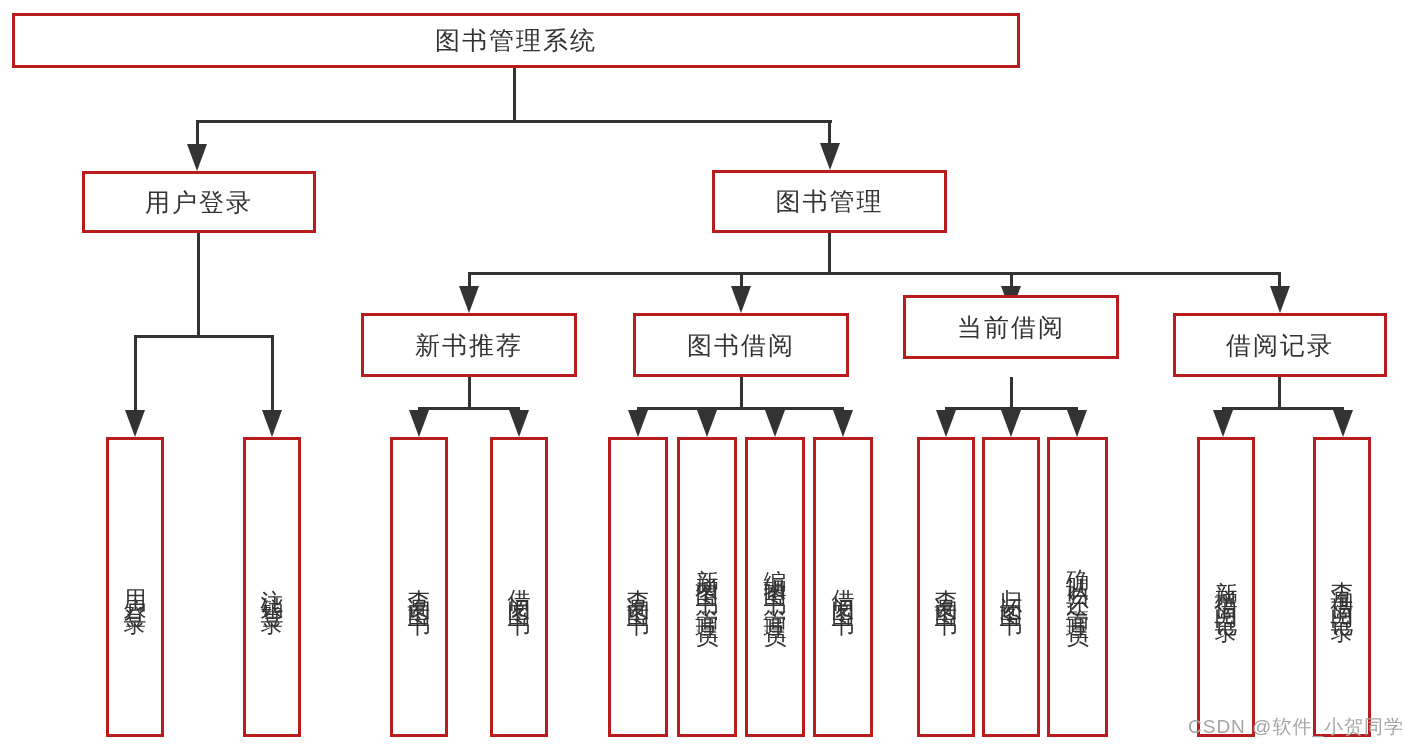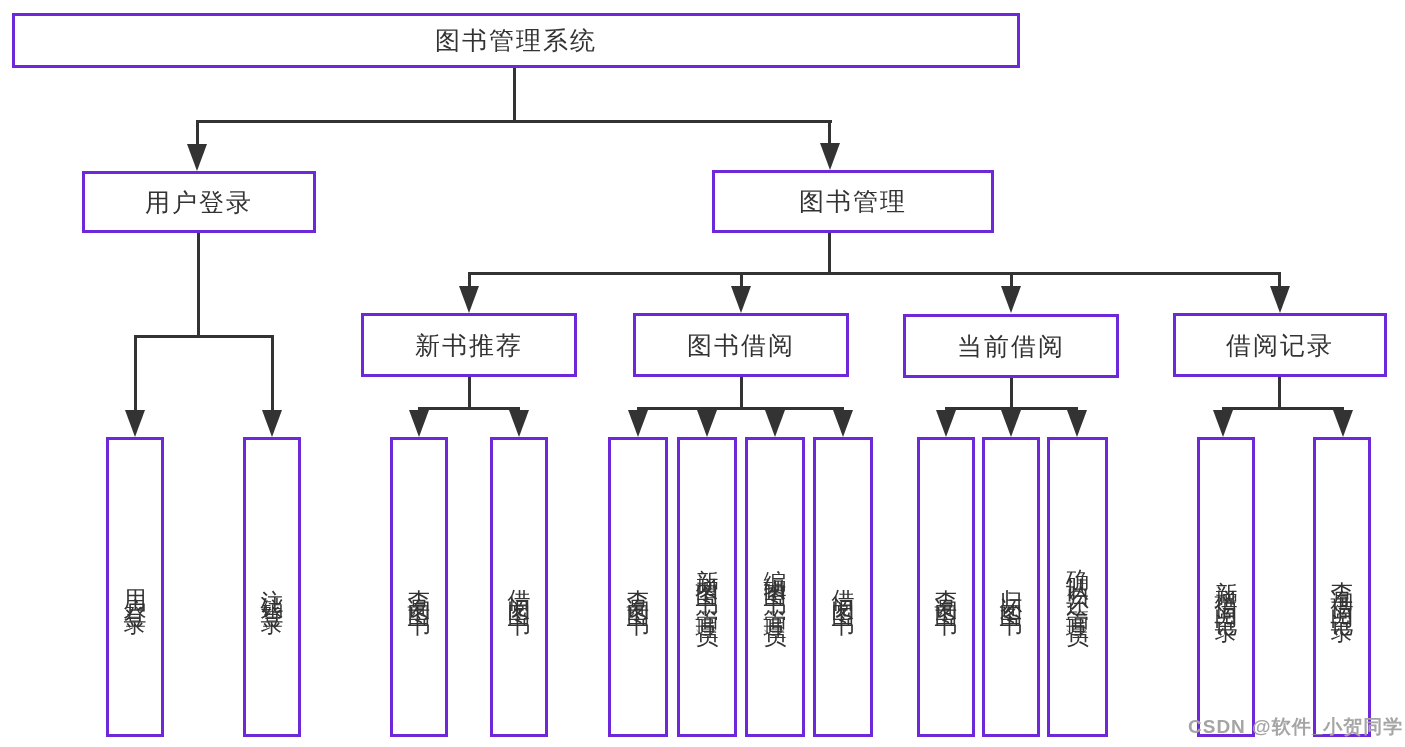--- a/index.html
+++ b/index.html
@@ -8,21 +8,21 @@
     width: 1405px;
     height: 747px;
     background: #ffffff;
     font-family: "Liberation Sans", sans-serif;
     overflow: hidden;
   }
   .node {
     position: absolute;
     box-sizing: border-box;
     background: #ffffff;
-    border: 3px solid #6d28d9;
+    border: 3px solid #b91c1c;
     color: #333333;
     display: flex;
     align-items: center;
     justify-content: center;
     z-index: 2;
   }
   .node.horizontal {
     font-size: 25px;
     letter-spacing: 2px;
     white-space: nowrap;
@@ -51,34 +51,33 @@
   }
   .watermark {
     position: absolute;
     left: 1188px;
     top: 714px;
     font-size: 19px;
     color: #a5a5a5;
     letter-spacing: 1px;
     white-space: nowrap;
     z-index: 3;
-    font-weight: bold;
   }
 </style>
 </head>
 <body>
 
 <div id="canvas">
   <span class="watermark">CSDN @软件_小贺同学</span>
 <div class="node horizontal" style="left: 12px; top: 13px; width: 1008px; height: 55px;">图书管理系统</div>
     <div class="node horizontal" style="left: 82px; top: 171px; width: 234px; height: 62px;">用户登录</div>
-    <div class="node horizontal" style="left: 712px; top: 170px; width: 282px; height: 63px; text-align: center;">图书管理</div>
+    <div class="node horizontal" style="left: 712px; top: 170px; width: 235px; height: 63px; text-align: center;">图书管理</div>
     <div class="node horizontal" style="left: 633px; top: 313px; width: 216px; height: 64px;">图书借阅</div>
     <div class="node horizontal" style="left: 361px; top: 313px; width: 216px; height: 64px;">新书推荐</div>
-    <div class="node horizontal" style="left: 903px; top: 314px; width: 216px; height: 64px;">当前借阅</div>
+    <div class="node horizontal" style="left: 903px; top: 295px; width: 216px; height: 64px;">当前借阅</div>
     <div class="node horizontal" style="left: 1173px; top: 313px; width: 214px; height: 64px;">借阅记录</div>
     <div class="node vertical" style="left: 106px; top: 437px; width: 58px; height: 300px;">用户登录</div>
     <div class="node vertical" style="left: 243px; top: 437px; width: 58px; height: 300px;">注销登录</div>
     <div class="node vertical" style="left: 390px; top: 437px; width: 58px; height: 300px;">查询图书</div>
     <div class="node vertical" style="left: 490px; top: 437px; width: 58px; height: 300px;">借阅图书</div>
     <div class="node vertical" style="left: 608px; top: 437px; width: 60px; height: 300px;">查询图书</div>
     <div class="node vertical" style="left: 677px; top: 437px; width: 60px; height: 300px;">新增图书（管理员）</div>
     <div class="node vertical" style="left: 745px; top: 437px; width: 60px; height: 300px;">编辑图书（管理员）</div>
     <div class="node vertical" style="left: 813px; top: 437px; width: 60px; height: 300px;">借阅图书</div>
     <div class="node vertical" style="left: 917px; top: 437px; width: 58px; height: 300px;">查询图书</div>

